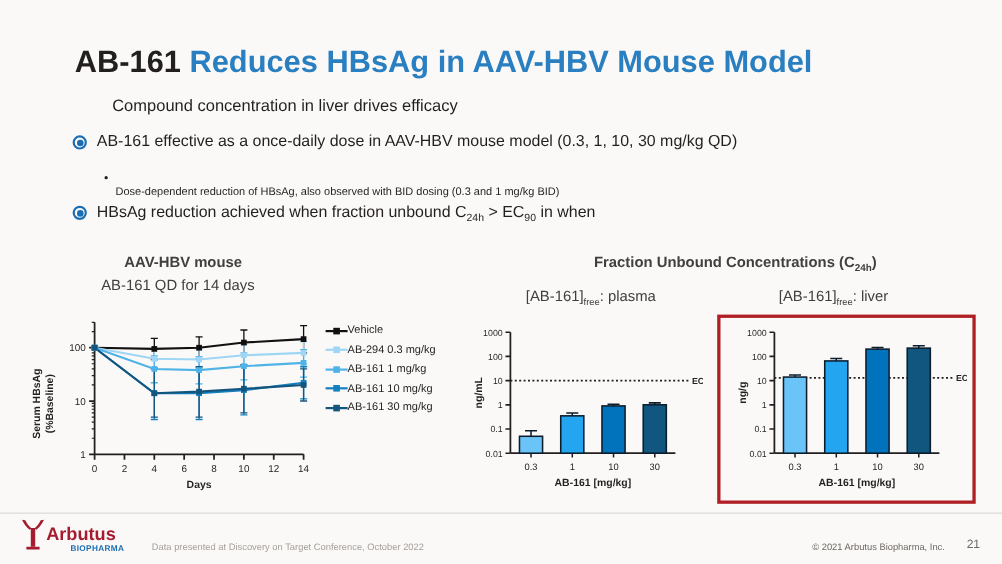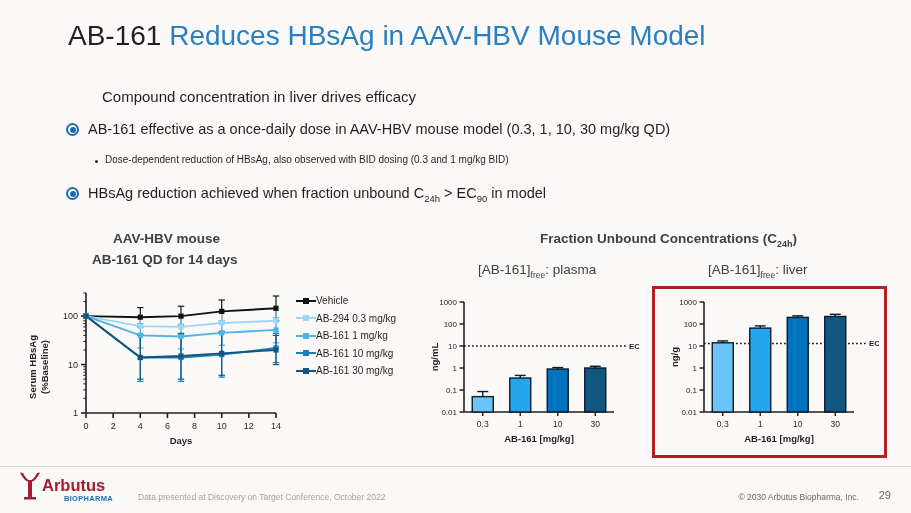--- a/index.html
+++ b/index.html
@@ -5,45 +5,45 @@
   html,body{margin:0;padding:0;}
   body{
     width:911px;height:513px;overflow:hidden;position:relative;
     background:#FBF9F7;
     font-family:"Liberation Sans",sans-serif;
     color:#231F20;
   }
   .slide{position:absolute;inset:0;}
 
   
-  .title{position:absolute;left:68px;top:20px;font-size:28px;font-weight:400;white-space:nowrap;}
+  .title{position:absolute;left:68px;top:40px;font-size:28px;font-weight:700;white-space:nowrap;}
   .title .dark{color:#231F20;}
   .title .blue{color:#2A7FC1;}
 
   .subtitle{position:absolute;left:74px;top:88px;font-size:15px;color:#231F20;margin-left:28px;}
 
   
   .bullet{position:absolute;display:flex;align-items:flex-start;gap:9px;}
   .b1{left:66px;top:120px;}
   .b3{left:66px;top:184px;}
   .ring{width:13px;height:13px;border-radius:50%;border:2px solid #1B6DB3;
         box-sizing:border-box;background:#FBF9F7;position:relative;flex:0 0 auto;margin-top:3px;}
   .ring::after{content:"";position:absolute;left:50%;top:50%;width:6px;height:6px;
         border-radius:50%;background:#1B6DB3;transform:translate(-50%,-50%);}
   .btext{font-size:14.5px;color:#231F20;line-height:1.25;}
   .btext sub{font-size:9.5px;}
 
   .subbullet{position:absolute;left:95px;top:154px;display:flex;align-items:flex-start;gap:7px;}
   .dot{width:3px;height:3px;border-radius:50%;background:#231F20;margin-top:6px;flex:0 0 auto;}
-  .subtext{font-size:10px;color:#231F20;}
+  .subtext{font-size:10px;color:#231F20;margin-top:15px;}
 
   
   .ph{position:absolute;font-size:13.5px;font-weight:bold;color:#404040;white-space:nowrap;}
   .lh1{left:113px;top:231px;}
-  .lh2{left:92px;top:252px;font-weight:700;}
+  .lh2{left:92px;top:252px;font-weight:400;}
   .rh1{left:540px;top:231px;}
   .rh1 sub{font-size:9px;}
   .rh2{left:478px;top:262px;font-weight:400;}
   .rh3{left:708px;top:262px;font-weight:400;}
   .rh2 sub,.rh3 sub{font-size:8.5px;}
 
   
   #lineChart{position:absolute;left:20px;top:285px;width:270px;height:170px;}
 
   
@@ -85,21 +85,21 @@
   </div>
 
   <div class="subbullet">
     <span class="dot"></span>
     <span class="subtext">Dose-dependent reduction of HBsAg, also observed with BID dosing (0.3 and 1 mg/kg BID)</span>
   </div>
 
   <div class="bullet b3">
     <span class="ring"></span>
     <span class="btext">
-      <span>HBsAg reduction achieved when fraction unbound C</span><sub>24h</sub><span> &gt; EC</span><sub>90</sub><span> in model</span>
+      <span>HBsAg reduction achieved when fraction unbound C</span><sub>24h</sub><span> &gt; EC</span><sub>90</sub><span> in when</span>
     </span>
   </div>
 
   <div class="ph lh1">AAV-HBV mouse</div>
   <div class="ph lh2">AB-161 QD for 14 days</div>
 
   <div class="ph rh1">
     <span>Fraction Unbound Concentrations (C</span><sub>24h</sub><span>)</span>
   </div>
   <div class="ph rh2">
@@ -375,16 +375,16 @@
       <path d="M18 6 C22 14, 26 18, 30 21 L26 23 C20 19, 15 12, 12 5 Z"></path>
       <path d="M46 6 C42 14, 38 18, 34 21 L38 23 C44 19, 49 12, 52 5 Z"></path>
       <path d="M28 20 h8 v34 h-8 Z"></path>
       <path d="M20 54 h24 v5 h-24 Z"></path>
     </g>
     <text x="56" y="42" font-family="Liberation Sans, sans-serif" font-size="33" font-weight="bold" fill="#A51C30">Arbutus</text>
     <text x="100" y="62" font-family="Liberation Sans, sans-serif" font-size="15" font-weight="bold" fill="#1B6DB3" letter-spacing="0.6">BIOPHARMA</text>
   </svg>
 
   <div class="footnote">Data presented at Discovery on Target Conference, October 2022</div>
-  <div class="copyright">© 2030 Arbutus Biopharma, Inc.</div>
-  <div class="pagenum">29</div>
+  <div class="copyright">© 2021 Arbutus Biopharma, Inc.</div>
+  <div class="pagenum">21</div>
 
 </div>
 
 </body></html>

